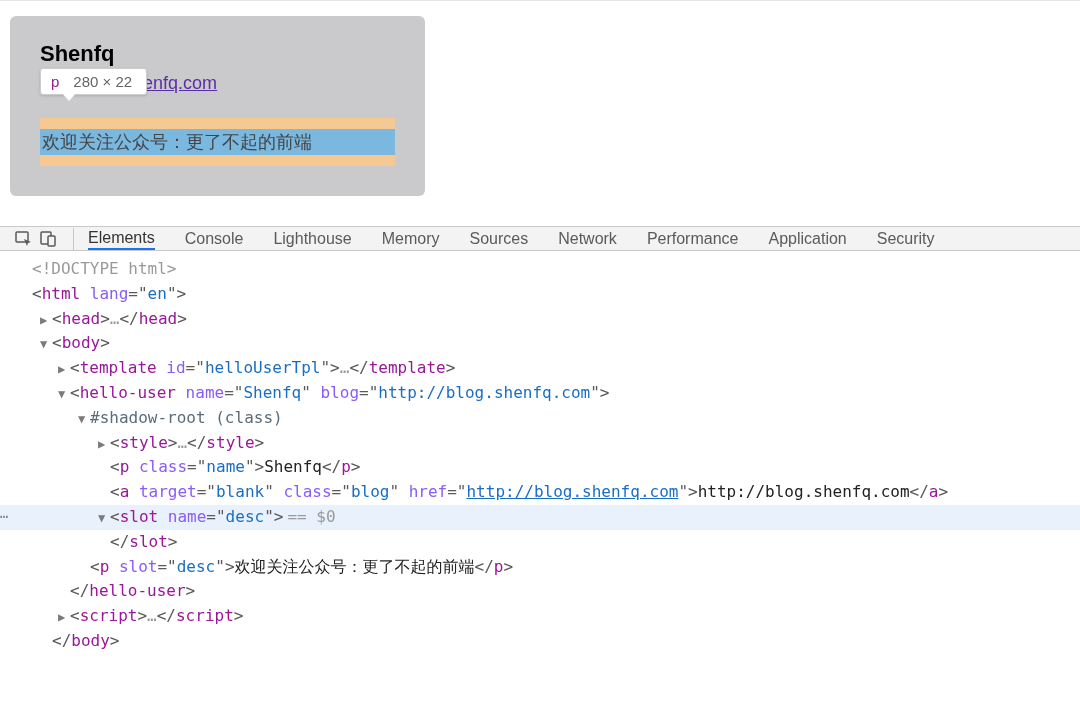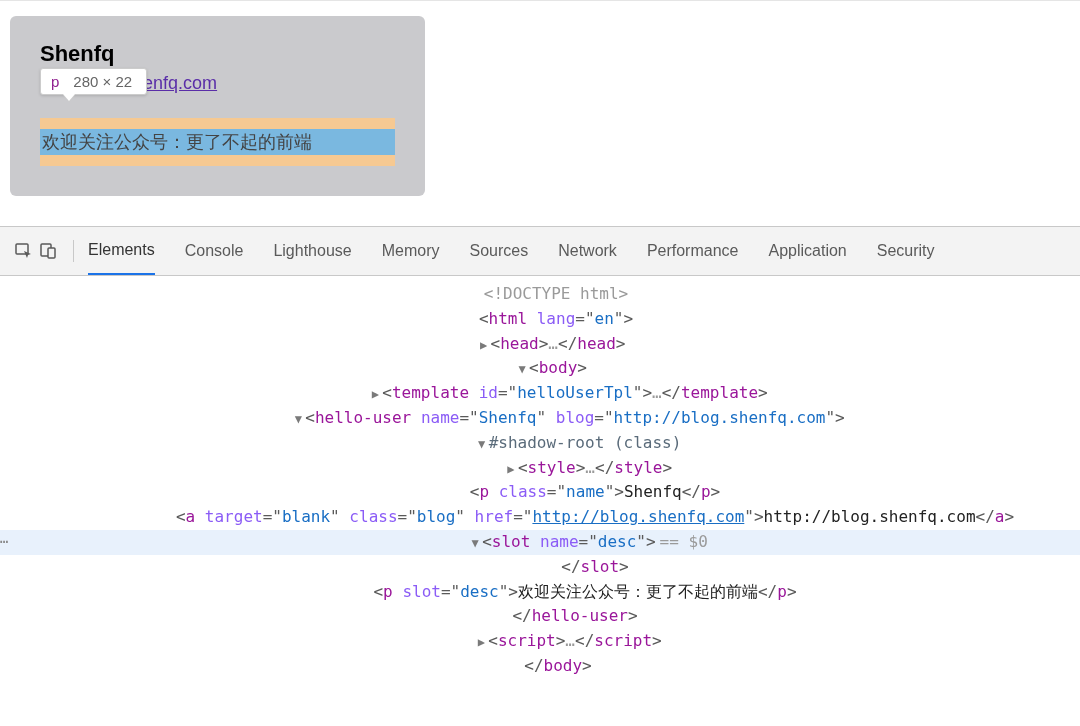--- a/index.html
+++ b/index.html
@@ -35,40 +35,40 @@
     .highlight-inner {
       width: 100%; height: 26px; background: #7ab8e0;
       display: flex; align-items: center; padding-left: 2px;
       font-size: 18px; color: #444;
     }
 
     
     .dt-toolbar {
       display: flex; align-items: center;
       border-top: 1px solid #c8c8c8; border-bottom: 1px solid #c8c8c8;
-      background: #f3f3f3; height: 50px; padding: 0 14px; gap: 5px; text-align: center;
+      background: #f3f3f3; height: 25px; padding: 0 14px; gap: 5px; text-align: center;
     }
     .dt-toolbar .icon {
       width: 20px; height: 20px; display: inline-flex;
       align-items: center; justify-content: center;
       color: #5a5a5a; cursor: pointer;
     }
     .dt-toolbar .sep { width: 1px; height: 22px; background: #c8c8c8; margin: 0 9px; }
     .dt-tabs { display: flex; gap: 30px; height: 100%; align-items: center; }
     .dt-tab { color: #5a5a5a; font-size: 16px; cursor: pointer; height: 100%; display:flex; align-items:center; }
     .dt-tab.active { color: #333; border-bottom: 2px solid #1b73e8; font-weight: 400; }
 
     
     .dom {
       font-family: Menlo, Consolas, monospace; font-size: 16px;
       line-height: 1.55; padding: 6px 0; color: #222; white-space: nowrap;
     }
-    .dom .line { padding-left: 0; position: relative; text-align: center; }
+    .dom .line { padding-left: 0; position: relative; }
     .dom .i1 { padding-left: 20px; }
-    .dom .i2 { padding-left: 24px; }
+    .dom .i2 { padding-left: 40px; }
     .dom .i3 { padding-left: 58px; }
     .dom .i4 { padding-left: 78px; }
     .dom .i5 { padding-left: 98px; }
     .dom .i6 { padding-left: 118px; }
 
     .arrow { display:inline-block; width: 10px; color:#7a7a7a; margin-right:2px; cursor:pointer; user-select:none; font-size:12px;}
     .arrow.closed::before { content: "▶"; }
     .arrow.open::before { content: "▼"; }
     .nospace { display:inline-block; width:12px; }
 

